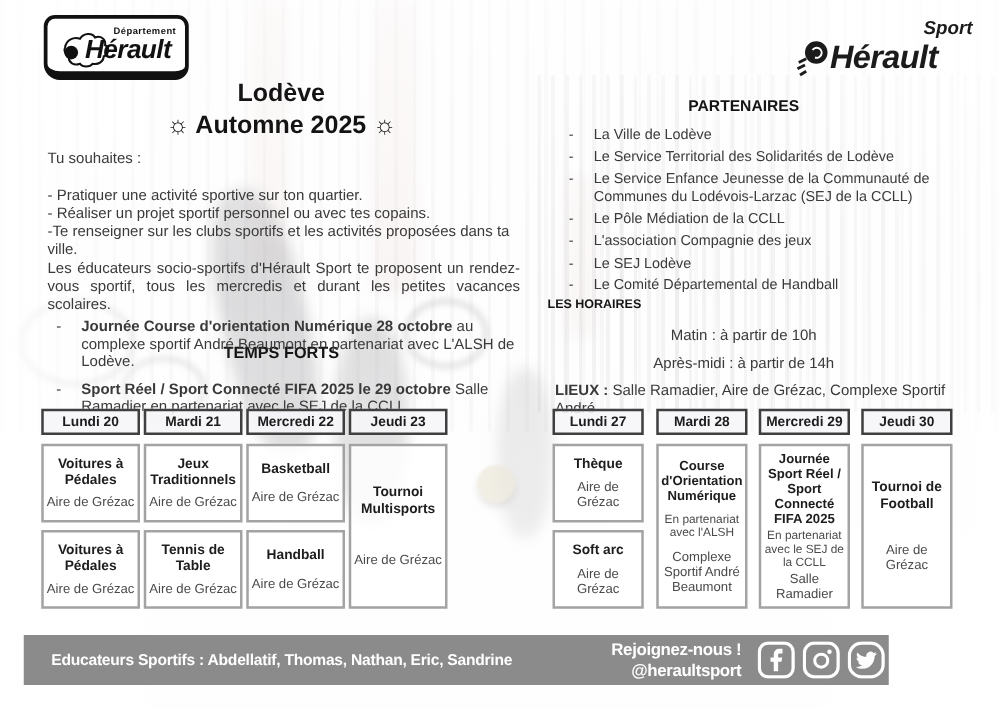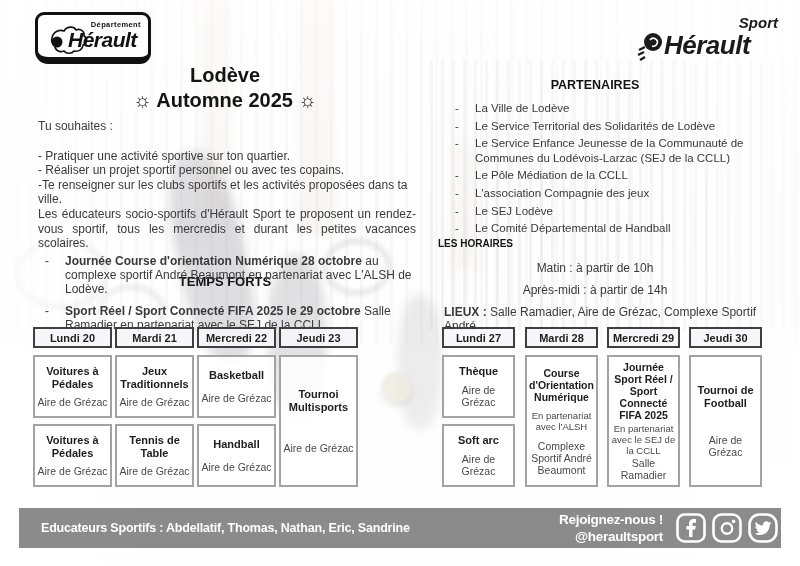--- a/index.html
+++ b/index.html
@@ -78,21 +78,21 @@
   .cell { border:2px solid #a3a3a3; background:rgba(255,255,255,0.84); display:flex; flex-direction:column;
     align-items:center; justify-content:space-evenly; text-align:center; padding:2px; }
   .cell.h1 { height:63px; margin-bottom:6px; }
   .cell.tall { height:132px; }
   .act { font-weight:bold; font-size:11px; color:#1d1d1d; line-height:13px; }
   .act.sm { font-size:10.5px; line-height:12px; }
   .place { font-size:10.5px; color:#4a4a4a; line-height:12px; }
   .note { font-size:9.5px; color:#4a4a4a; line-height:11px; }
 
   
-  .footer { left:19px; top:508px; width:762px; height:40px; background:#8b8b8b; color:#fff;padding-left:12px; }
+  .footer { left:19px; top:508px; width:692px; height:40px; background:#8b8b8b; color:#fff;padding-left:12px; }
   .f-edu { position:absolute; left:22px; top:0; height:40px; display:flex; align-items:center;
     font-weight:bold; font-size:12.5px; letter-spacing:-.2px; }
   .f-join { position:absolute; right:118px; top:3px; text-align:right; font-weight:bold; font-size:13.5px; line-height:17px; letter-spacing:-.3px; }
   .f-icons { position:absolute; right:3px; top:5px; display:flex; gap:6px; }
   .f-icons svg { display:block; }
 </style>
 </head>
 <body>
 
 <div class="page">

